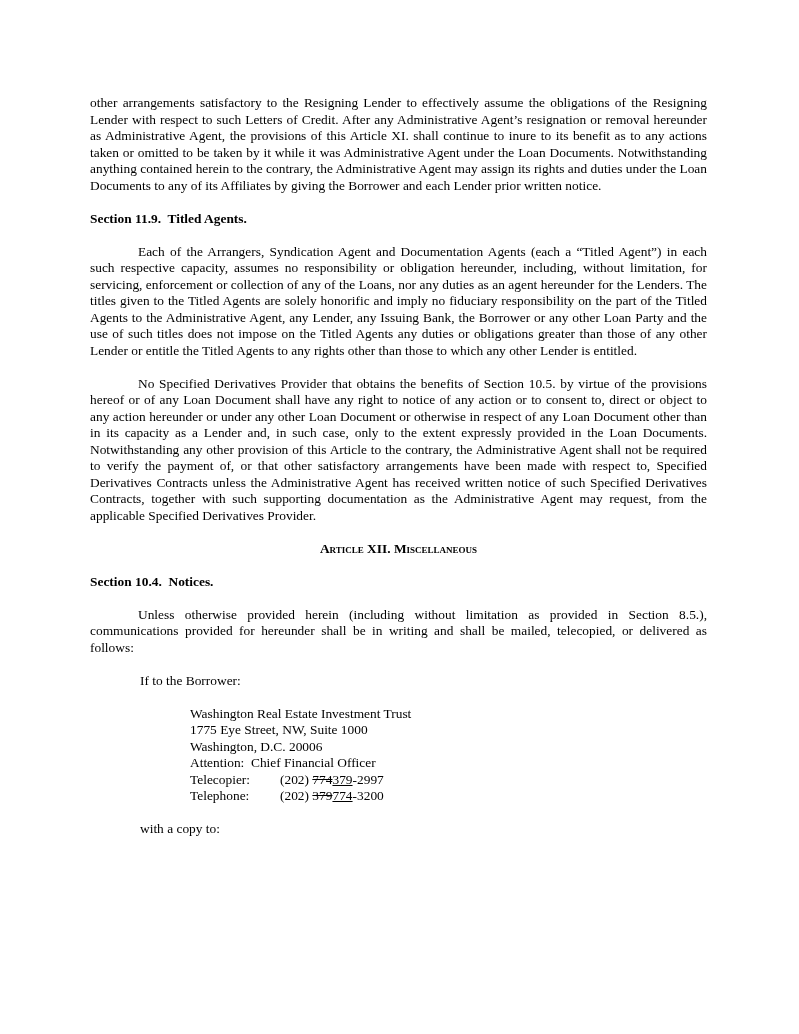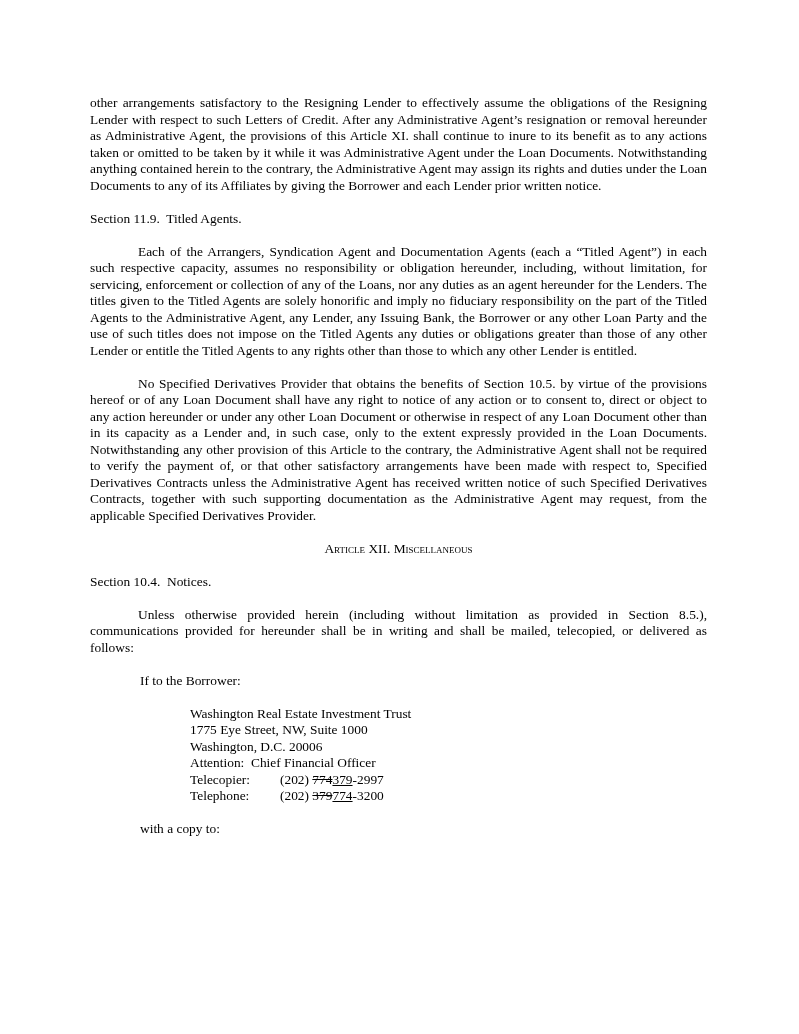--- a/index.html
+++ b/index.html
@@ -15,27 +15,27 @@
     font-size: 13.4px;
     line-height: 16.5px;
     padding: 95px 92px 0 90px;
     overflow: hidden;
   }
   .block { margin-bottom: 16.5px; }
   p.body-text { text-align: justify; }
   p.first-indent { text-indent: 48px; }
   .section-heading {
     font-size: 13.4px;
-    font-weight: normal;
+    font-weight: bold;
     white-space: pre-wrap;
     text-align: left;
   }
   .article-heading {
     font-size: 13.4px;
-    font-weight: normal;
+    font-weight: bold;
     font-variant: small-caps;
     text-align: center;
   }
   .intro-line { margin-left: 50px; }
   .address-block { margin-left: 100px; }
   .address-line { white-space: pre-wrap; }
   .contact-label { display: inline-block; width: 90px; }
   .del-text { text-decoration: line-through; }
   .ins-text { text-decoration: underline; }
   .page-number {

